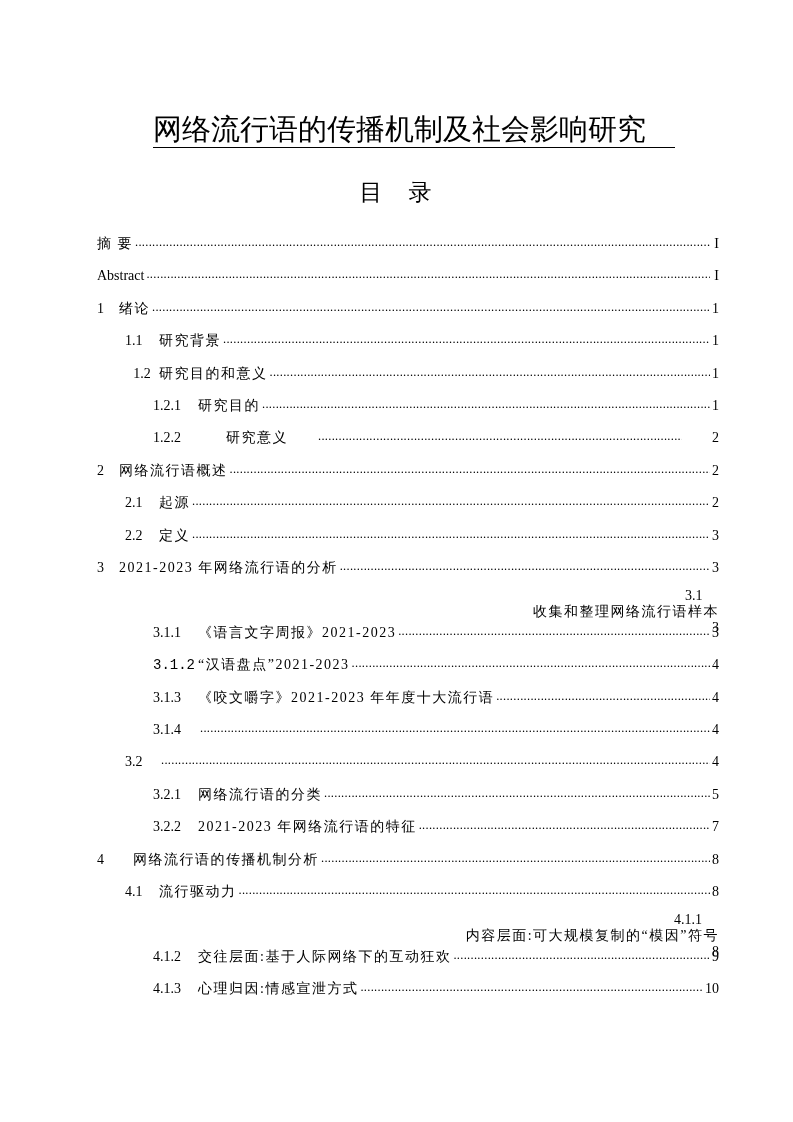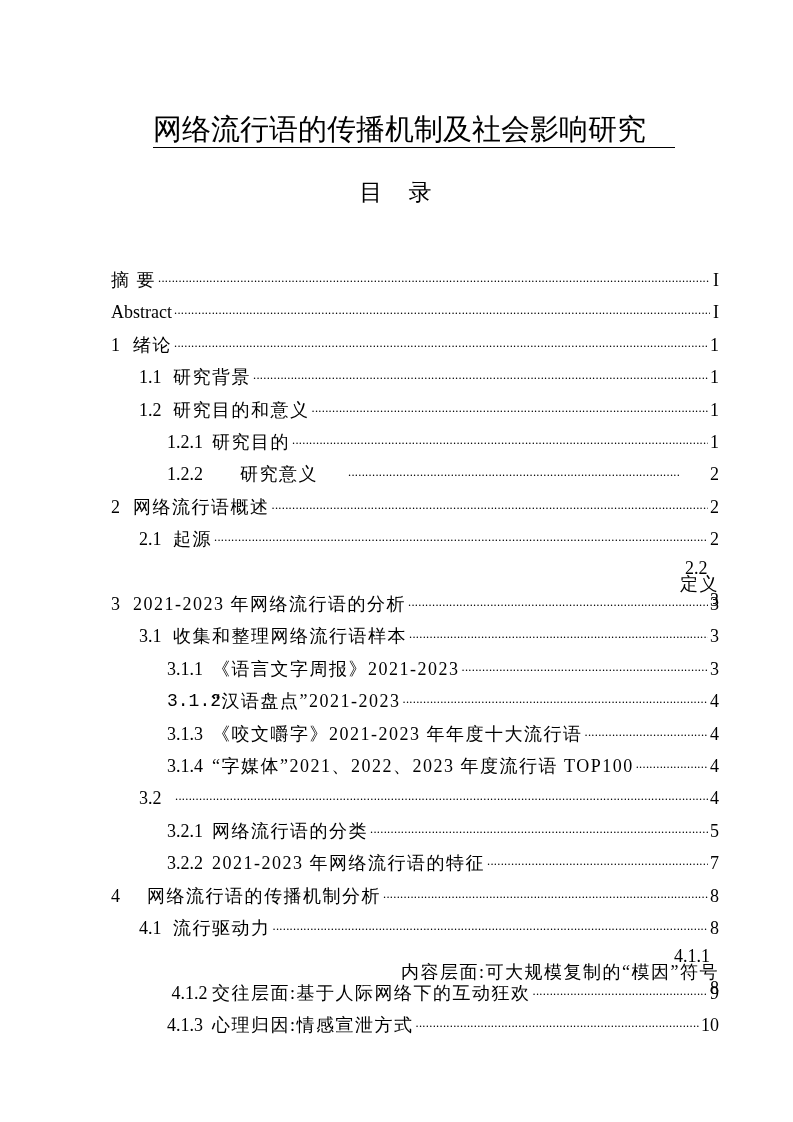--- a/index.html
+++ b/index.html
@@ -6,22 +6,22 @@
   body { width: 793px; height: 1122px; position: relative; overflow: hidden;
          font-family: "Liberation Serif", "DejaVu Serif", serif; color: #000; }
   .title { position: absolute; left: 153px; top: 112px; width: 522px;
            font-size: 29px; line-height: 34px; letter-spacing: 0px;
            border-bottom: 1.3px solid #000; white-space: nowrap; padding-bottom: 1px; }
   .toc-heading { position: absolute; left: 0; width: 793px; top: 178px; text-align: center;
                  font-family: "DejaVu Sans", "Liberation Sans", sans-serif; font-size: 23px; line-height: 28px;
                  letter-spacing: 2px; }
   .toc-heading span.gap { display: inline-block; width: 24px; }
   .toc { position: absolute; left: 95px; width: 624px; top: 232px; }
-  .entry { position: absolute; left: 16px; right: 0; height: 20px; display: flex; align-items: flex-end;
-           font-size: 18px; line-height: 16px; white-space: nowrap; margin-top: 36px; }
+  .entry { position: absolute; left: 2px; right: 0; height: 20px; display: flex; align-items: flex-end;
+           font-size: 14px; line-height: 16px; white-space: nowrap; }
   .num { display: inline-block; }
   .lbl { display: inline-block; letter-spacing: 1.5px; }
   .dots { flex: 1; overflow: hidden; margin: 0 2px; position: relative; height: 16px; }
   .dots::after { content: "................................................................................................................................................................................................................................................................................................"; position: absolute; left: 0; bottom: 2px; font-size: 12.5px; letter-spacing: 0.3px; color: #000; }
   .pg { display: inline-block; text-align: right; min-width: 7px; }
 </style>
 </head>
 <body>
 
 <div class="title">网络流行语的传播机制及社会影响研究</div>
@@ -47,21 +47,21 @@
       <span class="dots"></span>
       <span class="pg">1</span>
     </div>
     <div class="entry" style="top: 97.2px; padding-left: 28px;">
       <span class="num" style="width: 34px;">1.1</span>
       <span class="lbl">研究背景</span>
       <span class="dots"></span>
       <span class="pg">1</span>
     </div>
     <div class="entry" style="top: 129.6px; padding-left: 28px;">
-      <span class="num" style="width: 34px;">1.2</span>
+      <span class="num" style="width: 34px; text-align: center;">1.2</span>
       <span class="lbl">研究目的和意义</span>
       <span class="dots"></span>
       <span class="pg">1</span>
     </div>
     <div class="entry" style="top: 162px; padding-left: 56px;">
       <span class="num" style="width: 45px;">1.2.1</span>
       <span class="lbl">研究目的</span>
       <span class="dots"></span>
       <span class="pg">1</span>
     </div>
@@ -76,33 +76,33 @@
       <span class="lbl">网络流行语概述</span>
       <span class="dots"></span>
       <span class="pg">2</span>
     </div>
     <div class="entry" style="top: 259.2px; padding-left: 28px;">
       <span class="num" style="width: 34px;">2.1</span>
       <span class="lbl">起源</span>
       <span class="dots"></span>
       <span class="pg">2</span>
     </div>
-    <div class="entry" style="top: 291.6px; padding-left: 28px; flex-direction: column;">
+    <div class="entry" style="top: 291.6px; padding-left: 28px;">
       <span class="num" style="width: 34px;">2.2</span>
       <span class="lbl">定义</span>
       <span class="dots"></span>
       <span class="pg">3</span>
     </div>
     <div class="entry" style="top: 324px; padding-left: 0px;">
       <span class="num" style="width: 22px;">3</span>
       <span class="lbl">2021-2023 年网络流行语的分析</span>
       <span class="dots"></span>
       <span class="pg">3</span>
     </div>
-    <div class="entry" style="top: 356.4px; padding-left: 28px;">
+    <div class="entry" style="top: 356.4px; padding-left: 28px; flex-direction: column;">
       <span class="num" style="width: 34px;">3.1</span>
       <span class="lbl">收集和整理网络流行语样本</span>
       <span class="dots"></span>
       <span class="pg">3</span>
     </div>
     <div class="entry" style="top: 388.8px; padding-left: 56px;">
       <span class="num" style="width: 45px;">3.1.1</span>
       <span class="lbl">《语言文字周报》2021-2023</span>
       <span class="dots"></span>
       <span class="pg">3</span>
@@ -114,21 +114,20 @@
       <span class="pg">4</span>
     </div>
     <div class="entry" style="top: 453.6px; padding-left: 56px;">
       <span class="num" style="width: 45px;">3.1.3</span>
       <span class="lbl">《咬文嚼字》2021-2023 年年度十大流行语</span>
       <span class="dots"></span>
       <span class="pg">4</span>
     </div>
     <div class="entry" style="top: 486px; padding-left: 56px;">
       <span class="num" style="width: 45px;">3.1.4</span>
-      <span class="lbl">“字媒体”2021、2022、2023 年度流行语 TOP100</span>
       <span class="dots"></span>
       <span class="pg">4</span>
     </div>
     <div class="entry" style="top: 518.4px; padding-left: 28px;">
       <span class="num" style="width: 34px;">3.2</span>
       <span class="dots"></span>
       <span class="pg">4</span>
     </div>
     <div class="entry" style="top: 550.8px; padding-left: 56px;">
       <span class="num" style="width: 45px;">3.2.1</span>
@@ -154,21 +153,21 @@
       <span class="dots"></span>
       <span class="pg">8</span>
     </div>
     <div class="entry" style="top: 680.4px; padding-left: 56px; flex-direction: column;">
       <span class="num" style="width: 45px;">4.1.1</span>
       <span class="lbl">内容层面:可大规模复制的“模因”符号</span>
       <span class="dots"></span>
       <span class="pg">8</span>
     </div>
     <div class="entry" style="top: 712.8px; padding-left: 56px;">
-      <span class="num" style="width: 45px; text-align: center;">4.1.2</span>
+      <span class="num" style="width: 45px;">4.1.2</span>
       <span class="lbl">交往层面:基于人际网络下的互动狂欢</span>
       <span class="dots"></span>
       <span class="pg">9</span>
     </div>
     <div class="entry" style="top: 745.2px; padding-left: 56px;">
       <span class="num" style="width: 45px;">4.1.3</span>
       <span class="lbl">心理归因:情感宣泄方式</span>
       <span class="dots"></span>
       <span class="pg">10</span>
     </div>

